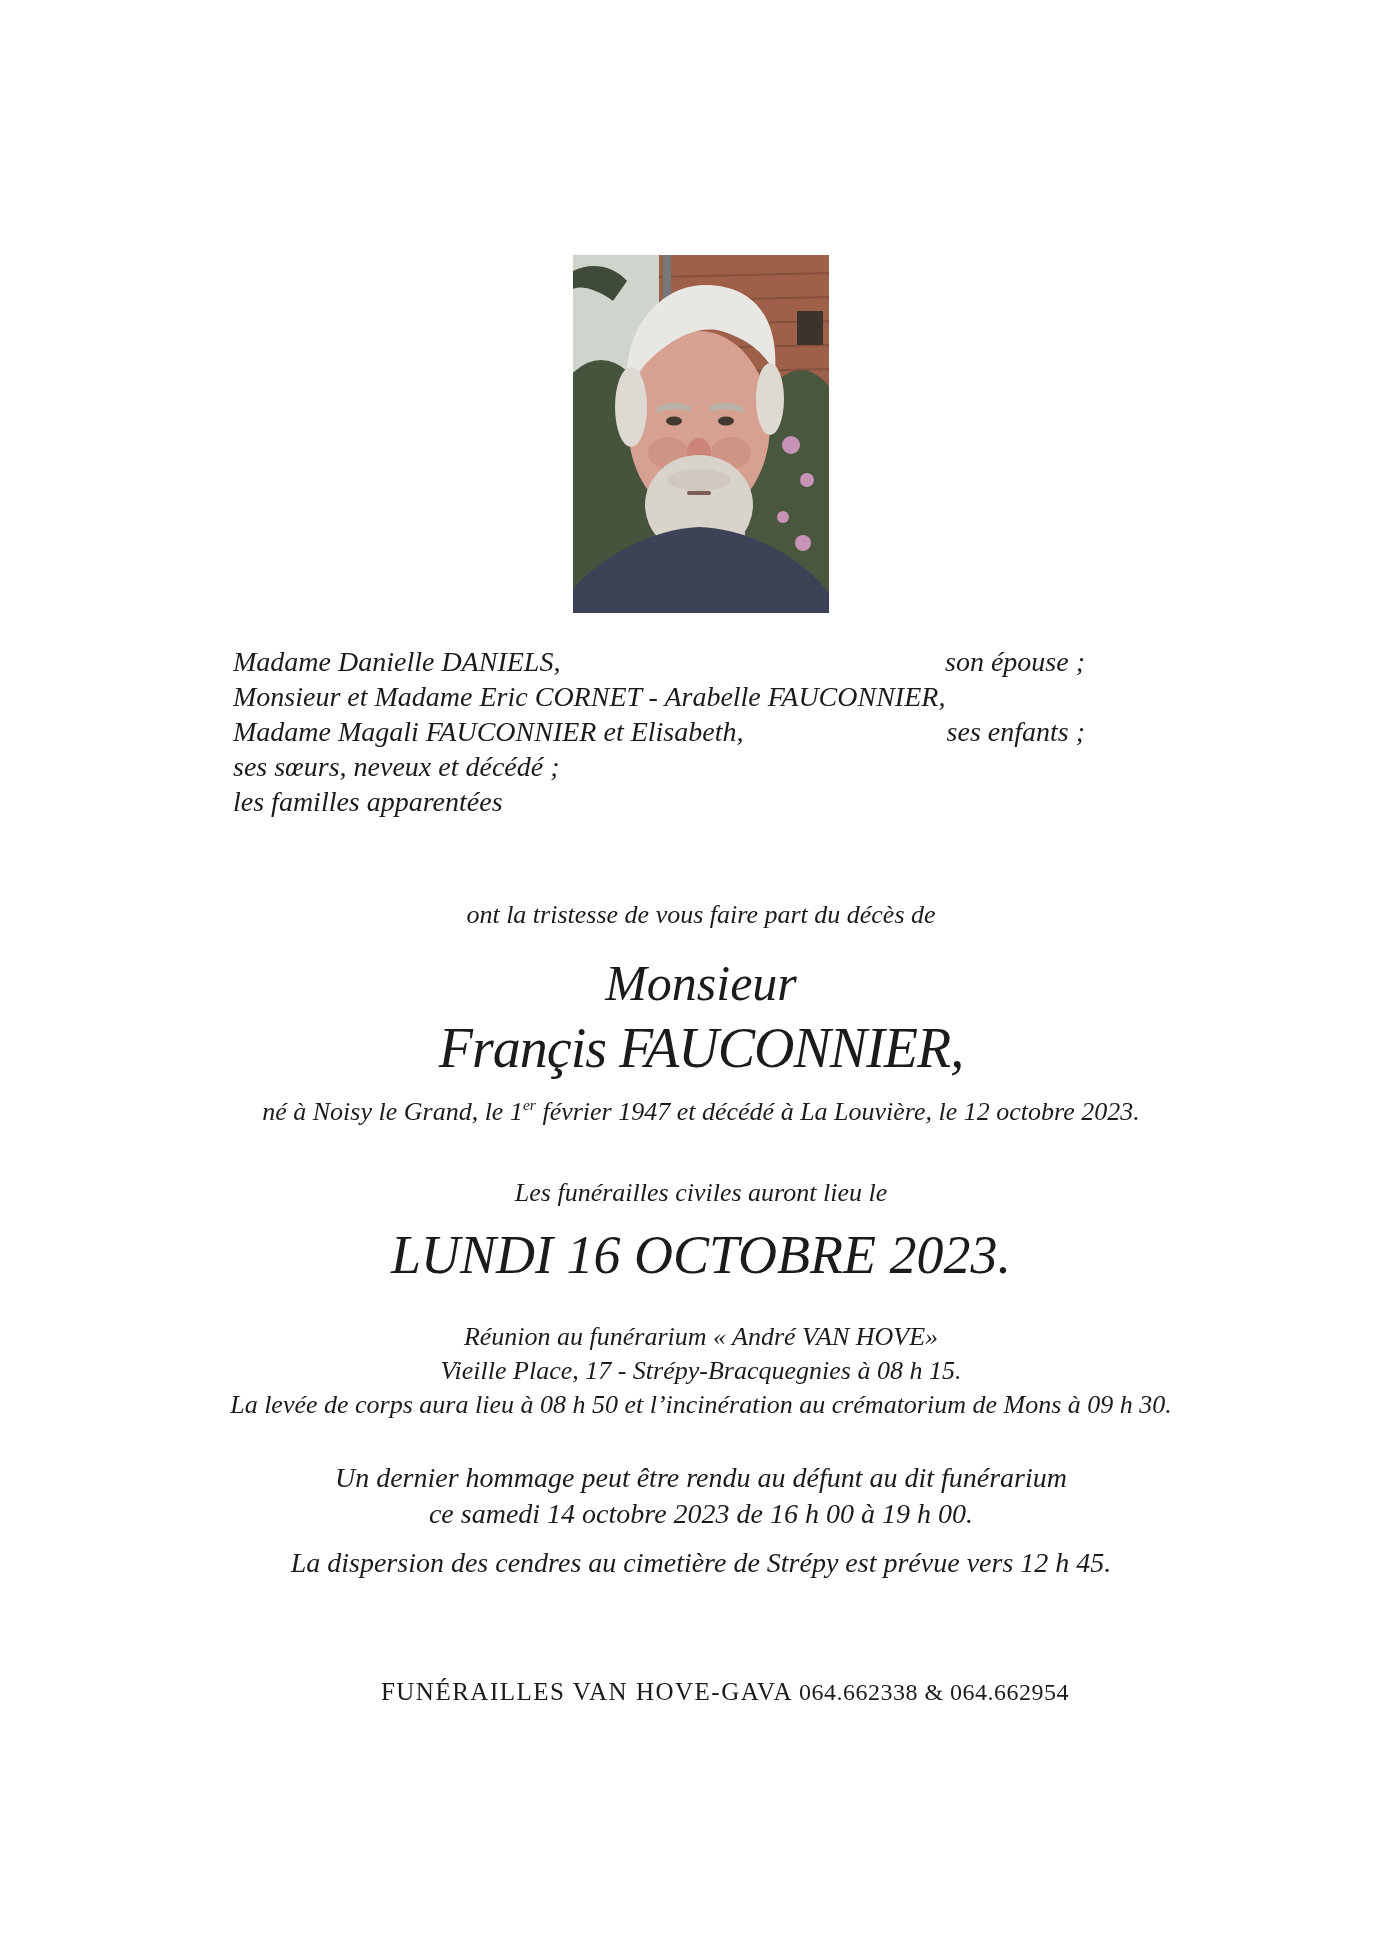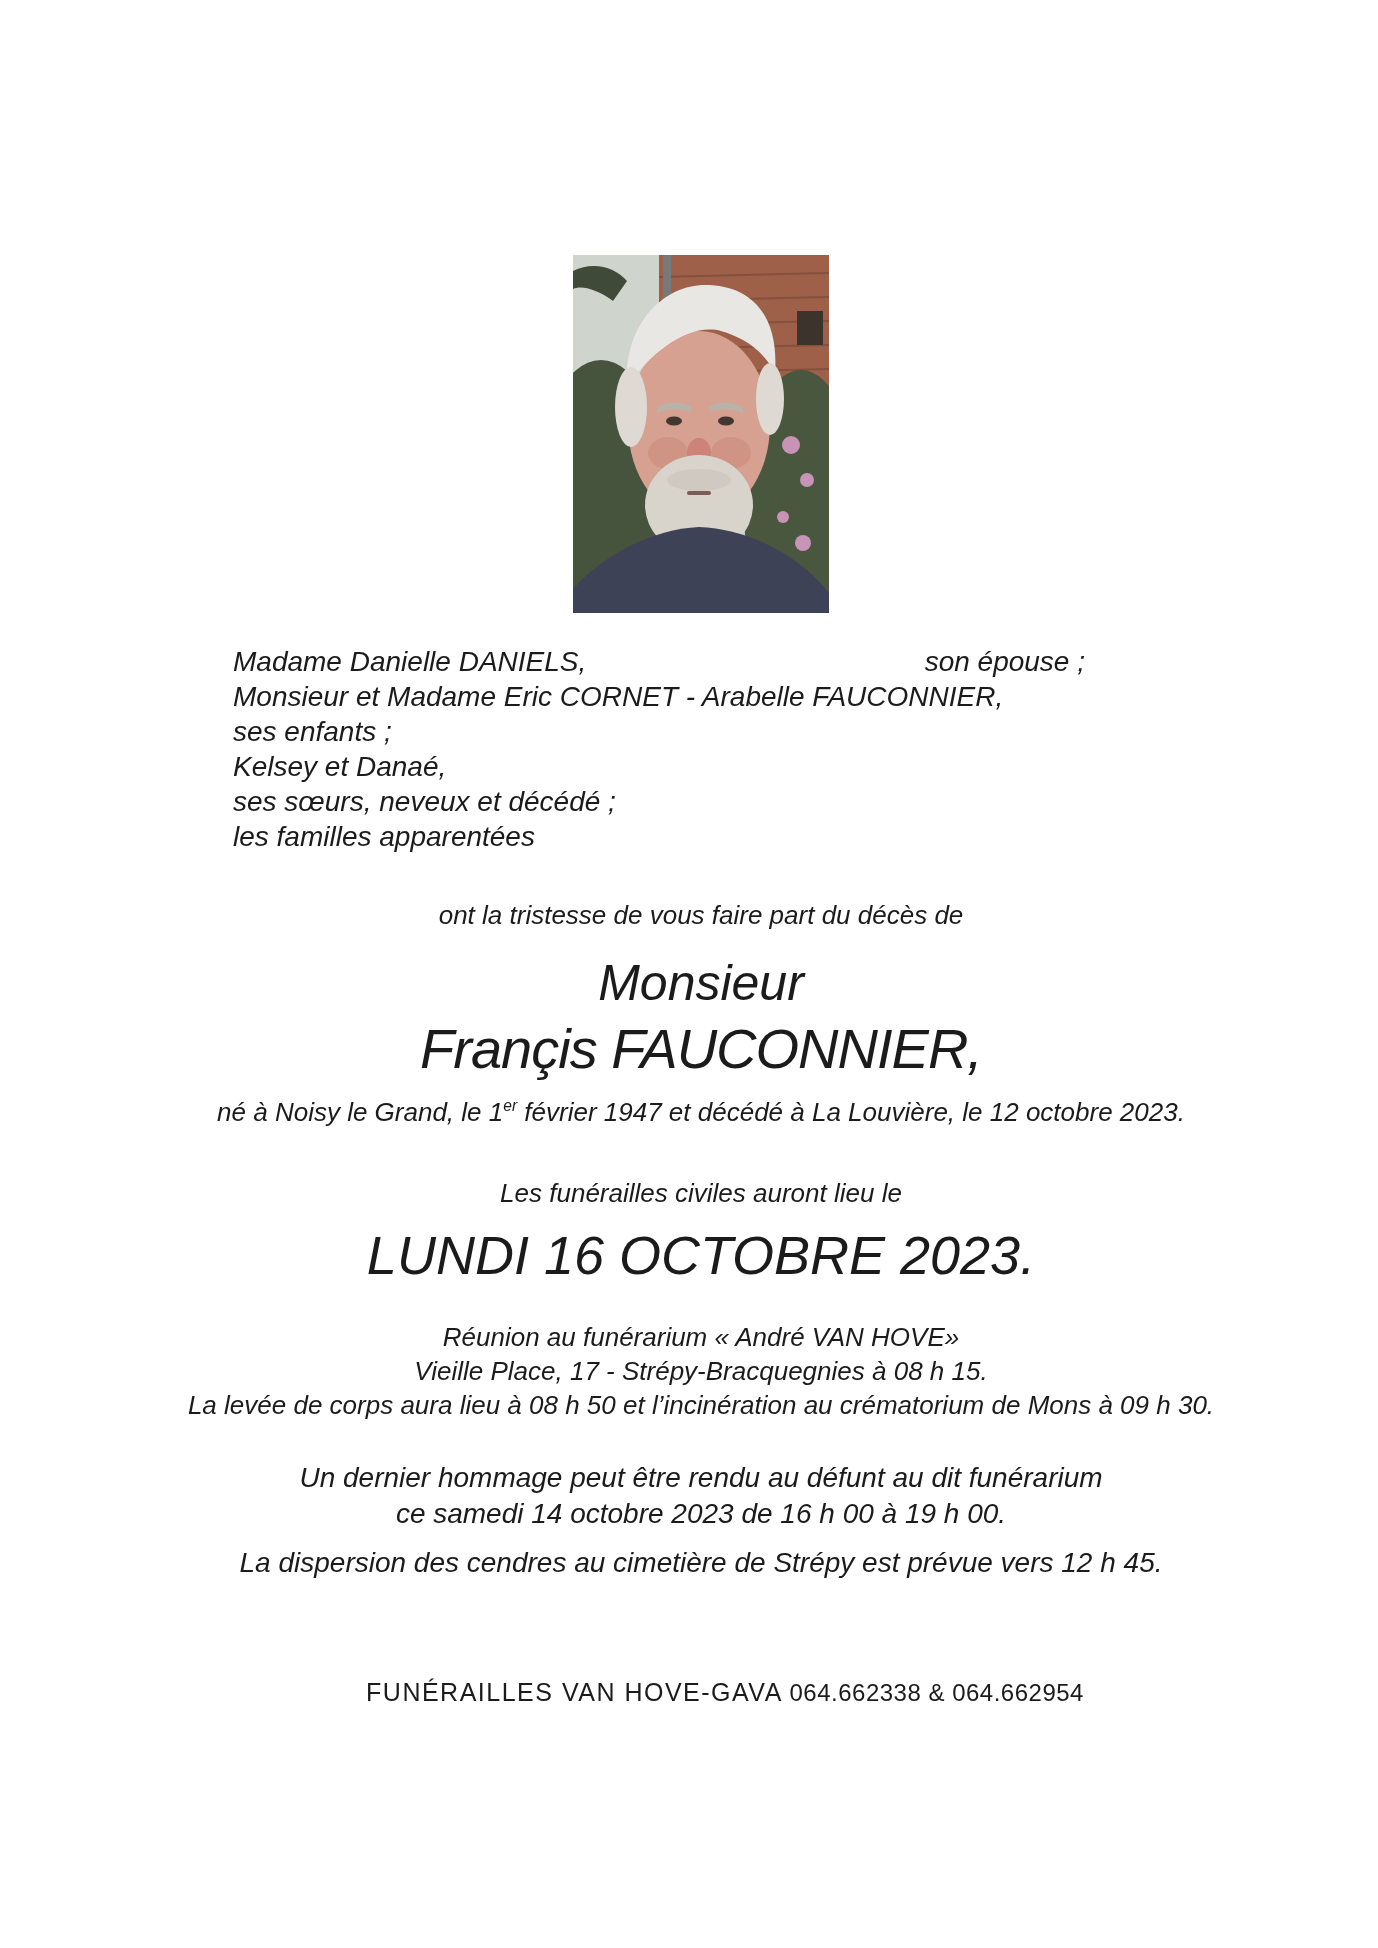--- a/index.html
+++ b/index.html
@@ -1,21 +1,21 @@
 <!DOCTYPE html>
 <html><head>
 <meta charset="utf-8">
 <style>
   html,body{margin:0;padding:0;background:#ffffff;}
   .page{
     position:relative;
     width:1378px;height:1948px;
     background:#ffffff;
     overflow:hidden;
-    font-family:Liberation Sans, sans-serif;
+    font-family:Liberation Serif, serif;
     font-style:italic;
     color:#1b1b1b;
   }
   .photo{
     position:absolute;left:573px;top:255px;width:256px;height:358px;
     overflow:hidden;
   }
   .photo svg{display:block;width:256px;height:358px;}
   .family{
     position:absolute;left:233px;top:644px;width:852px;
@@ -93,25 +93,22 @@
   <div class="family">
     <div class="frow">
       <span class="fname">Madame Danielle DANIELS,</span>
       <span class="frel">son épouse ;</span>
     </div>
     <div class="frow">
       <span class="fname">Monsieur et Madame Eric CORNET - Arabelle FAUCONNIER,</span>
       <span class="frel"></span>
     </div>
     <div class="frow">
+      <span class="fname">Madame Magali FAUCONNIER et Elisabeth,</span>
       <span class="frel">ses enfants ;</span>
-    </div>
-    <div class="frow">
-      <span class="fname">Kelsey et Danaé,</span>
-      <span class="frel"></span>
     </div>
     <div class="frow">
       <span class="fname">ses sœurs, neveux et décédé ;</span>
       <span class="frel"></span>
     </div>
     <div class="frow">
       <span class="fname">les familles apparentées</span>
       <span class="frel"></span>
     </div>
   </div>

